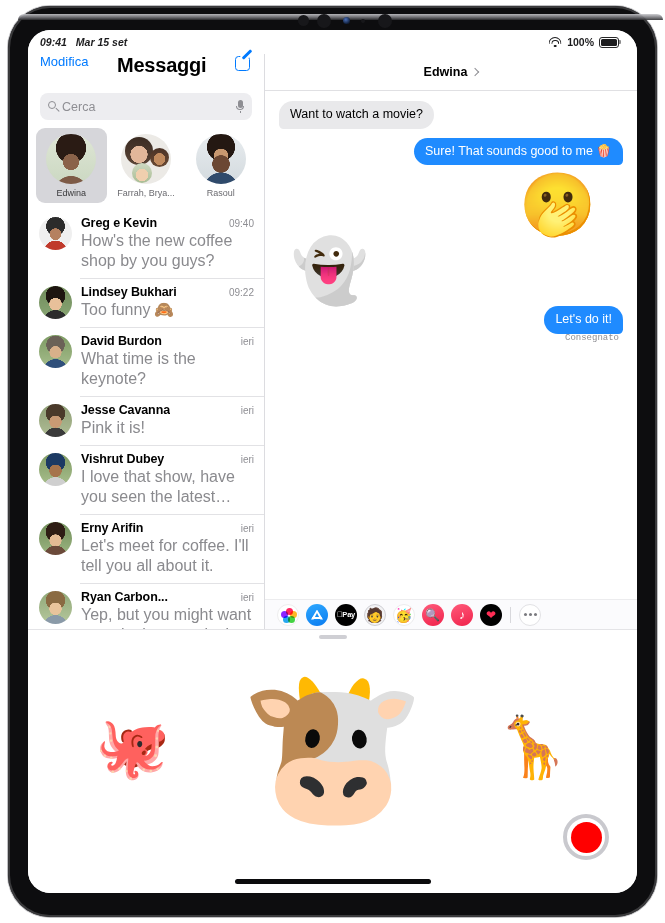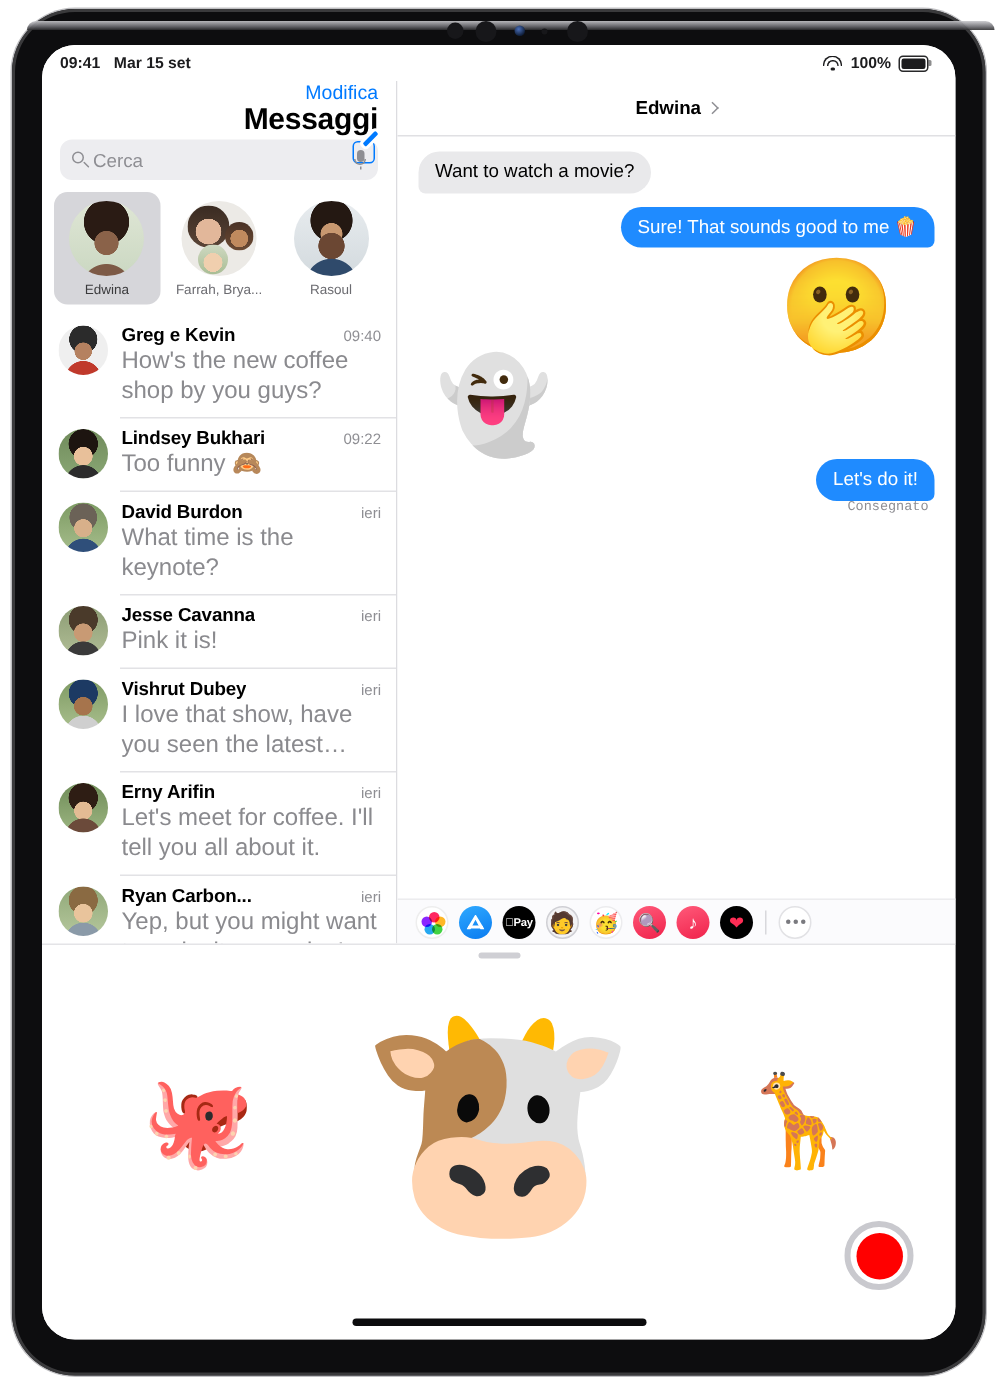--- a/index.html
+++ b/index.html
@@ -47,21 +47,21 @@
   }
 
   
   #statusbar {
     position: absolute; left: 0; top: 0; width: 609px; height: 24px;
     display: flex; align-items: center; justify-content: space-between;
     padding: 0 16px 0 12px;
     font-size: 10.5px; font-weight: bold; color: #1c1c1e;
     background: #ffffff;
   }
-  .sb-left { display: flex; gap: 9px; align-items: baseline; }
+  .sb-left { display: flex; gap: 9px; align-items: baseline; font-style: italic; }
   .sb-date { font-weight: bold; }
   .sb-right { display: flex; gap: 5px; align-items: center; }
   .wifi-icon { width: 14px; height: 11px; position: relative; }
   .wifi-icon i {
     position: absolute; border: 1.6px solid #1c1c1e; border-bottom: none;
     border-radius: 50% 50% 0 0 / 100% 100% 0 0; left: 50%; transform: translateX(-50%);
   }
   .wifi-icon i:nth-child(1) { width: 13px; height: 6.5px; top: 0.5px; }
   .wifi-icon i:nth-child(2) { width: 7.5px; height: 4px; top: 3.5px; }
   .wifi-dot { position: absolute; width: 2.6px; height: 2.6px; background: #1c1c1e;
@@ -78,23 +78,22 @@
   #splitview { position: absolute; left: 0; top: 24px; width: 609px; height: 575px; display: flex; }
 
   
   #sidebar {
     width: 237px; height: 100%;
     background: #ffffff;
     border-right: 1px solid #dcdce0;
     display: flex; flex-direction: column;
   }
   .sb-nav {
-    height: 38px; display: flex; align-items: flex-end; justify-content: space-between;
+    height: 38px; display: flex; align-items: flex-start; justify-content: space-between;
     padding: 0 12px;
-    flex-direction: column;
   }
   .nav-edit { color: #007aff; font-size: 13px; }
   .nav-title { font-size: 20px; font-weight: bold; color: #000000; letter-spacing: -0.2px; }
   .compose-ic { width: 17px; height: 17px; position: relative; }
   .compose-ic .box {
     position: absolute; left: 0; top: 2px; width: 15px; height: 15px;
     border: 1.5px solid #007aff; border-radius: 3.5px;
   }
   .compose-ic .pen {
     position: absolute; right: -1px; top: -1px; width: 12px; height: 3px;

